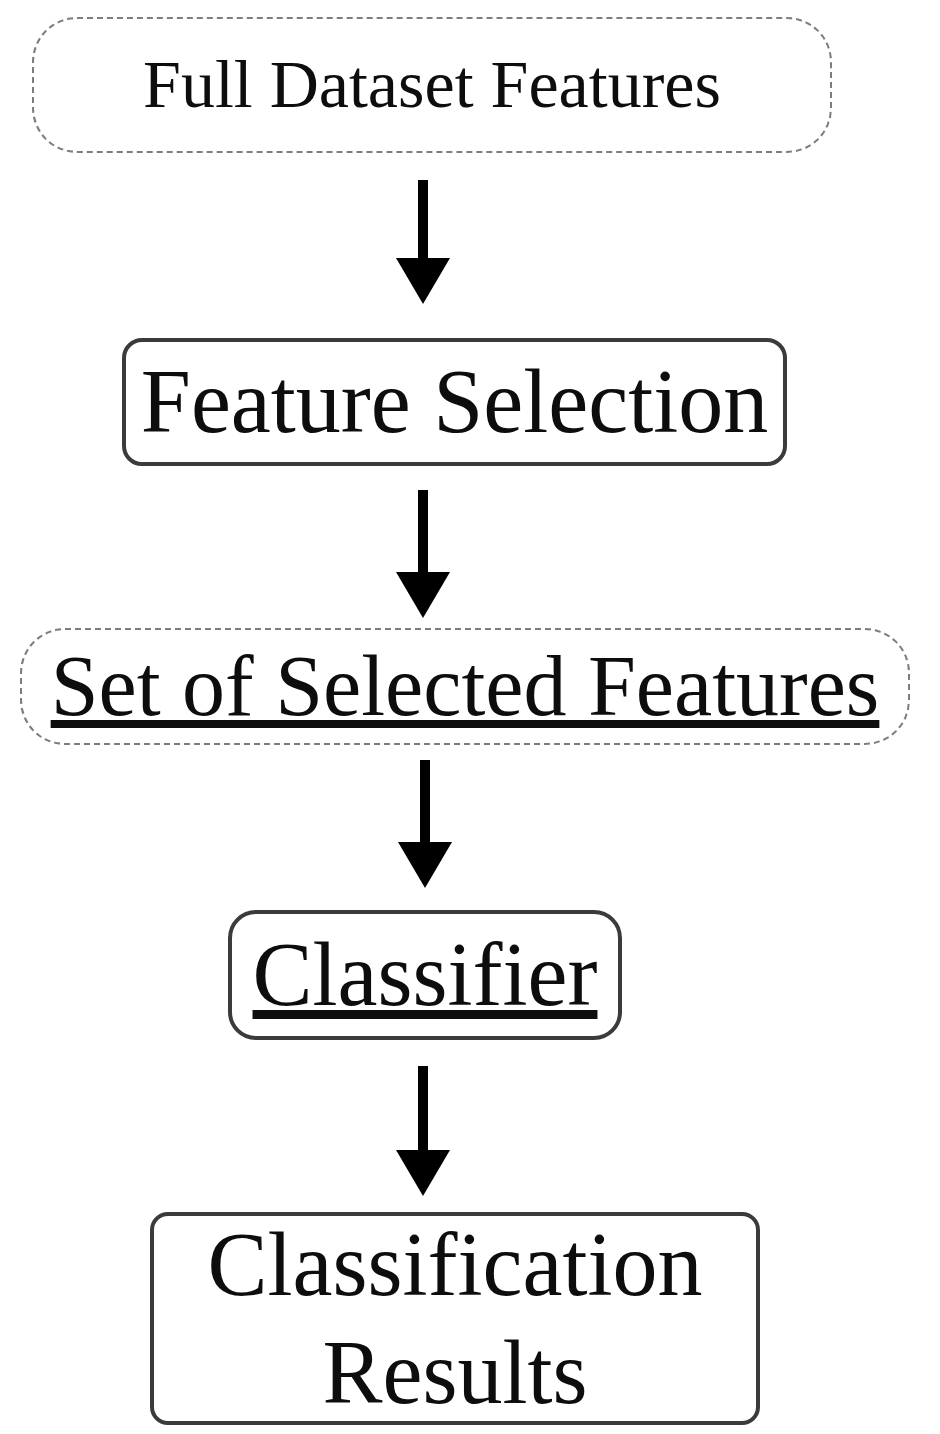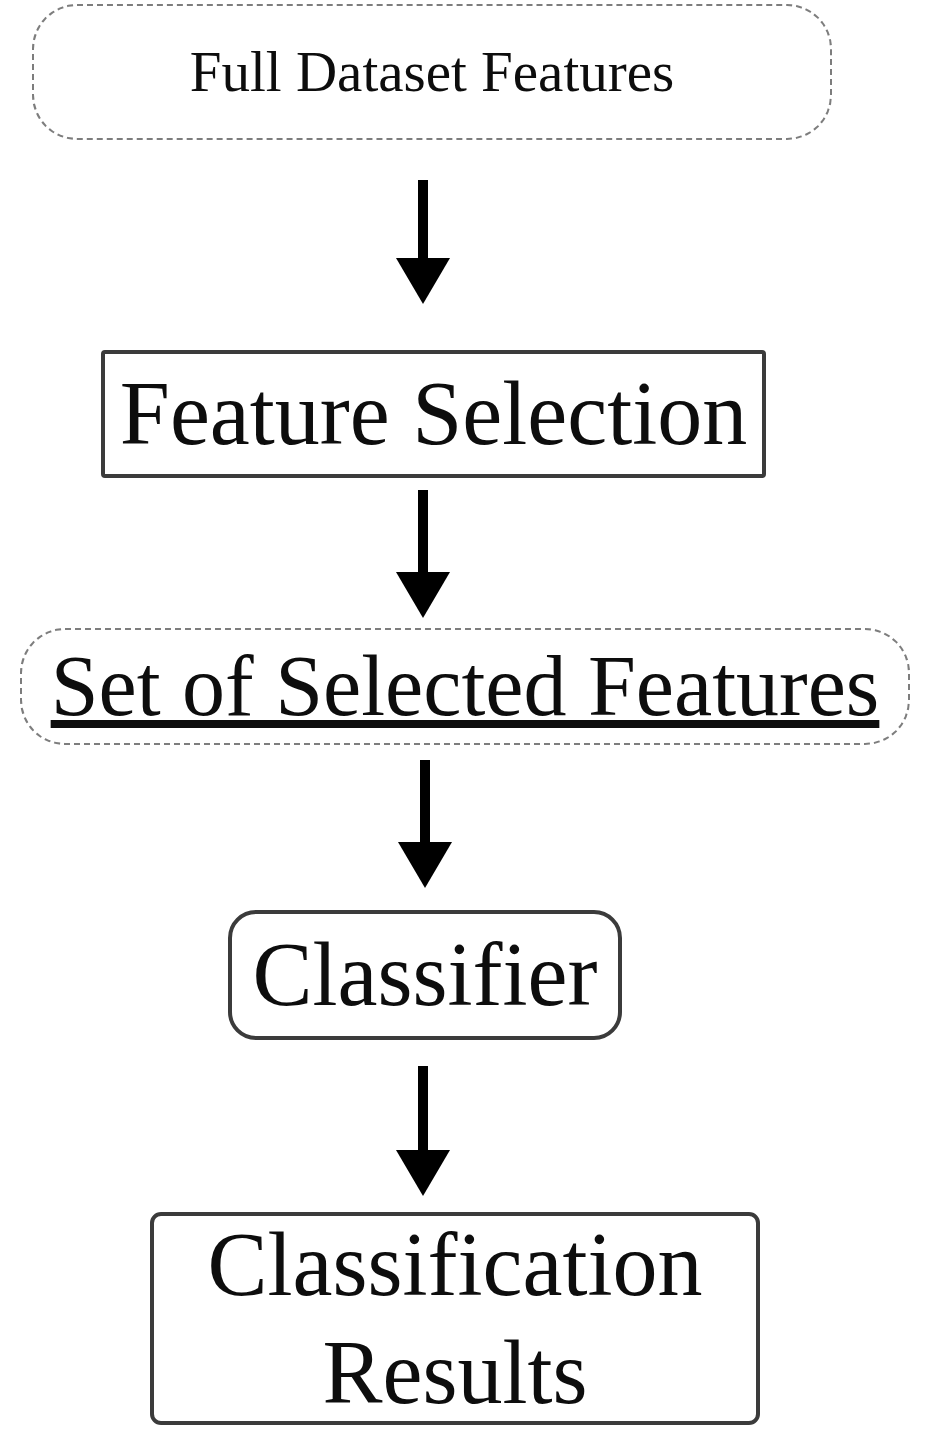--- a/index.html
+++ b/index.html
@@ -41,53 +41,53 @@
   .arrow {
     position: absolute;
     display: block;
   }
 </style>
 </head>
 <body>
 
 <div id="canvas">
 
-  <div class="node dashed" style="left:32px; top:4px; width:800px; height:136px; border-radius:45px; font-size:57px;">
+  <div class="node dashed" style="left:32px; top:17px; width:800px; height:136px; border-radius:45px; font-size:68px;">
     <span>Full Dataset Features</span>
   </div>
 
   <svg class="arrow" style="left:395px; top:180px;" width="56" height="124" viewBox="0 0 56 124">
     <rect x="23" y="0" width="10" height="82" fill="#000000"></rect>
     <polygon points="1,78 55,78 28,124" fill="#000000"></polygon>
   </svg>
 
-  <div class="node solid" style="left:101px; top:338px; width:665px; height:128px; border-radius:4px;margin-top:12px;">
+  <div class="node solid" style="left:122px; top:338px; width:665px; height:128px; border-radius:20px;">
     <span>Feature Selection</span>
   </div>
 
   <svg class="arrow" style="left:395px; top:490px;" width="56" height="128" viewBox="0 0 56 128">
     <rect x="23" y="0" width="10" height="86" fill="#000000"></rect>
     <polygon points="1,82 55,82 28,128" fill="#000000"></polygon>
   </svg>
 
   <div class="node dashed" style="left:20px; top:628px; width:890px; height:117px; border-radius:45px; font-size:86px;text-decoration:underline;">
     <span>Set of Selected Features</span>
   </div>
 
   <svg class="arrow" style="left:397px; top:760px;" width="56" height="128" viewBox="0 0 56 128">
     <rect x="23" y="0" width="10" height="86" fill="#000000"></rect>
     <polygon points="1,82 55,82 28,128" fill="#000000"></polygon>
   </svg>
 
-  <div class="node solid" style="left:228px; top:910px; width:394px; height:130px; border-radius:28px;">
+  <div class="node solid" style="left:228px; top:910px; width:394px; height:130px; border-radius:28px;text-decoration:underline;">
     <span>Classifier</span>
   </div>
 
   <svg class="arrow" style="left:395px; top:1066px;" width="56" height="130" viewBox="0 0 56 130">
     <rect x="23" y="0" width="10" height="88" fill="#000000"></rect>
     <polygon points="1,84 55,84 28,130" fill="#000000"></polygon>
   </svg>
 
-  <div class="node solid wrap" style="left:150px; top:1212px; width:610px; height:213px; border-radius:11px; padding:8px 20px;justify-content:center;">
+  <div class="node solid wrap" style="left:150px; top:1212px; width:610px; height:213px; border-radius:18px; padding:8px 20px;justify-content:center;">
     <span>Classification Results</span>
   </div>
 
 </div>
 
 </body></html>

